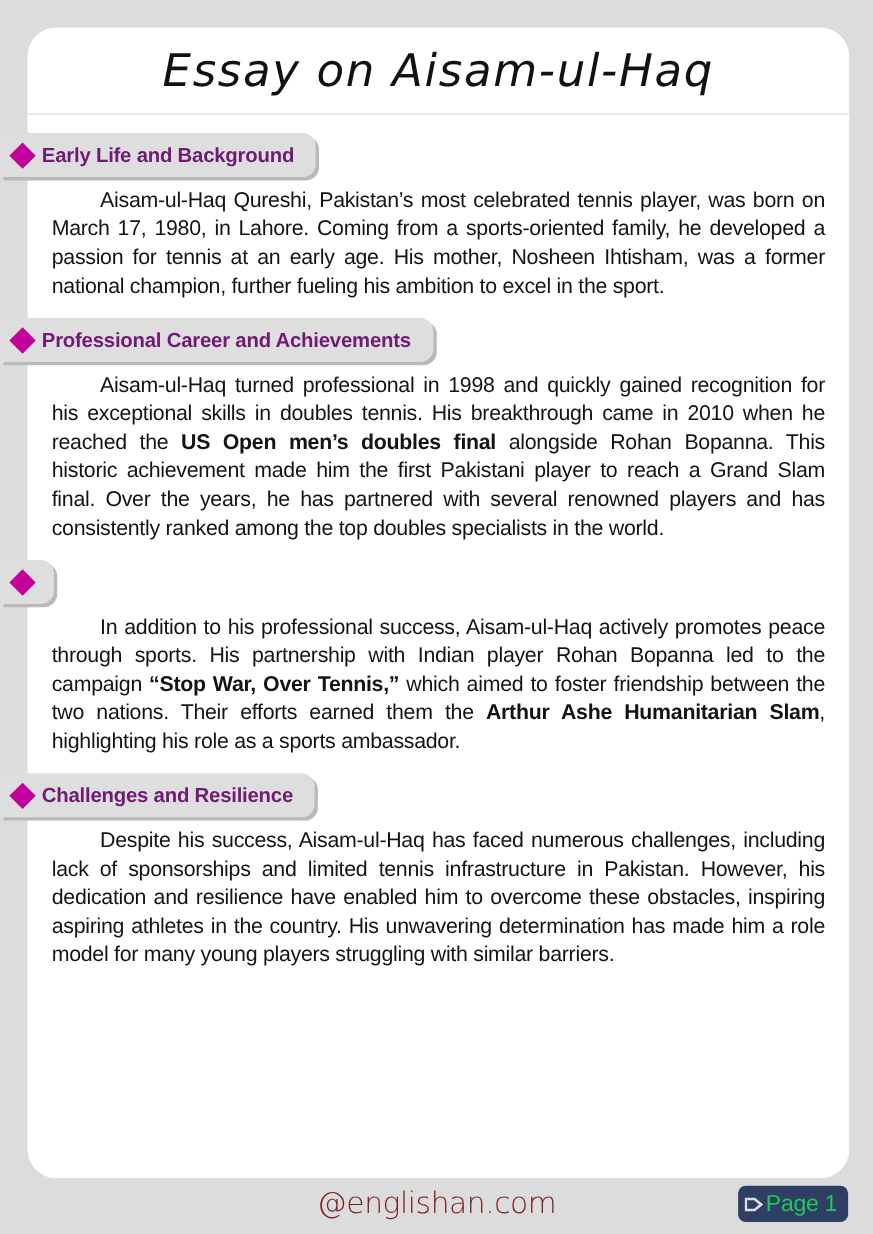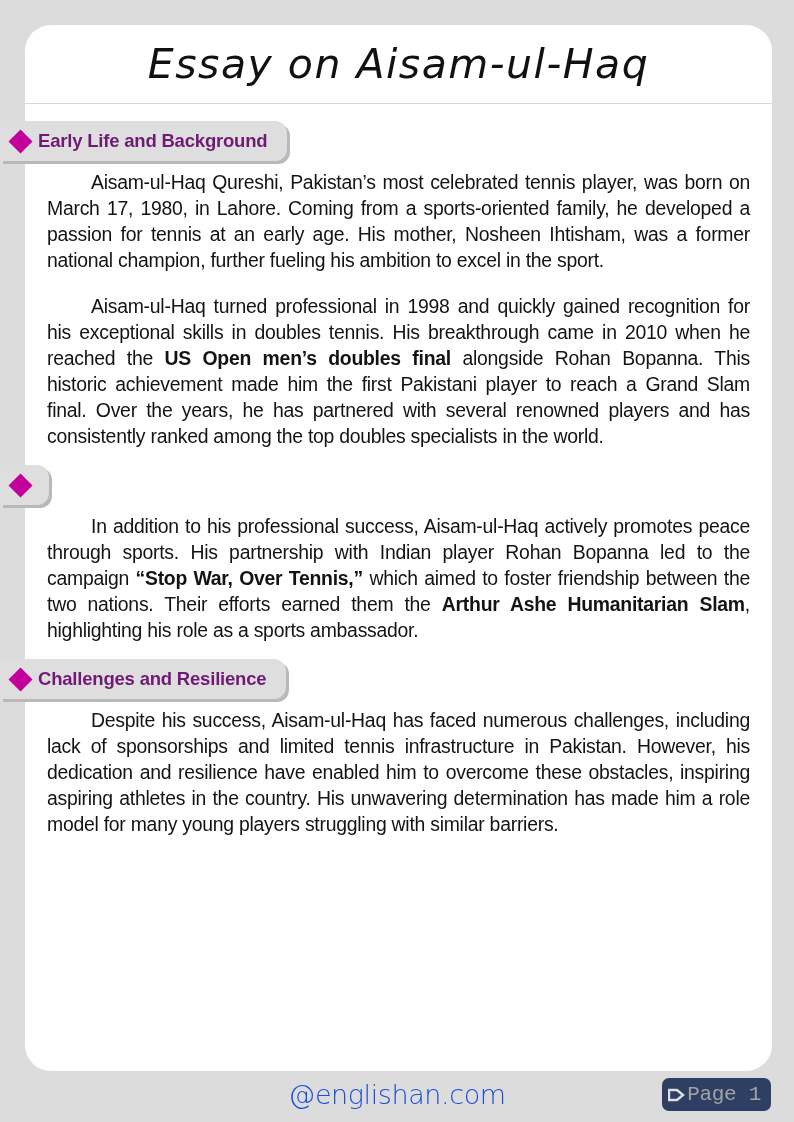--- a/index.html
+++ b/index.html
@@ -126,21 +126,21 @@
   }
   .site {
     position: absolute;
     left: 0;
     right: 0;
     top: 8px;
     text-align: center;
     font-family: "DejaVu Sans", sans-serif;
     font-weight: 300;
     font-size: 27px;
-    color: #1d4ed8;
+    color: #7f1d1d;
     letter-spacing: -0.4px;
   }
   .page-badge {
     position: absolute;
     right: 23px;
     top: 1078px;
     height: 33px;
     min-width: 98px;
     background: #2e3f63;
     border-radius: 7px;
@@ -151,23 +151,23 @@
     box-sizing: border-box;
   }
   .badge-chevron {
     flex: 0 0 auto;
     width: 17px;
     height: 16px;
     position: relative;
   }
   .badge-chevron svg { display: block; }
   .badge-label {
-    font-family: Liberation Mono, monospace;
+    font-family: Liberation Sans, sans-serif;
     font-size: 21px;
-    color: #a3a3a3;
+    color: #22c55e;
     white-space: nowrap;
     letter-spacing: -0.3px;
   }
 </style>
 </head>
 <body>
 
 <div class="page-card">
 
   <div class="title-band">
@@ -182,20 +182,26 @@
           <span class="diamond"></span>
           <span class="sec-title">Early Life and Background</span>
         </div>
       </div>
       <div class="sec-body">
         <p class="para">Aisam-ul-Haq Qureshi, Pakistan’s most celebrated tennis player, was born on March 17, 1980, in Lahore. Coming from a sports-oriented family, he developed a passion for tennis at an early age. His mother, Nosheen Ihtisham, was a former national champion, further fueling his ambition to excel in the sport.</p>
       </div>
     </div>
 
     <div class="section s1">
+      <div class="sec-head-wrap">
+        <div class="sec-head">
+          <span class="diamond"></span>
+          <span class="sec-title">Professional Career and Achievements</span>
+        </div>
+      </div>
       <div class="sec-body">
         <p class="para">Aisam-ul-Haq turned professional in 1998 and quickly gained recognition for his exceptional skills in doubles tennis. His breakthrough came in 2010 when he reached the <b>US Open men’s doubles final</b> alongside Rohan Bopanna. This historic achievement made him the first Pakistani player to reach a Grand Slam final. Over the years, he has partnered with several renowned players and has consistently ranked among the top doubles specialists in the world.</p>
       </div>
     </div>
 
     <div class="section s2">
       <div class="sec-head-wrap">
         <div class="sec-head">
           <span class="diamond"></span>
         </div>

